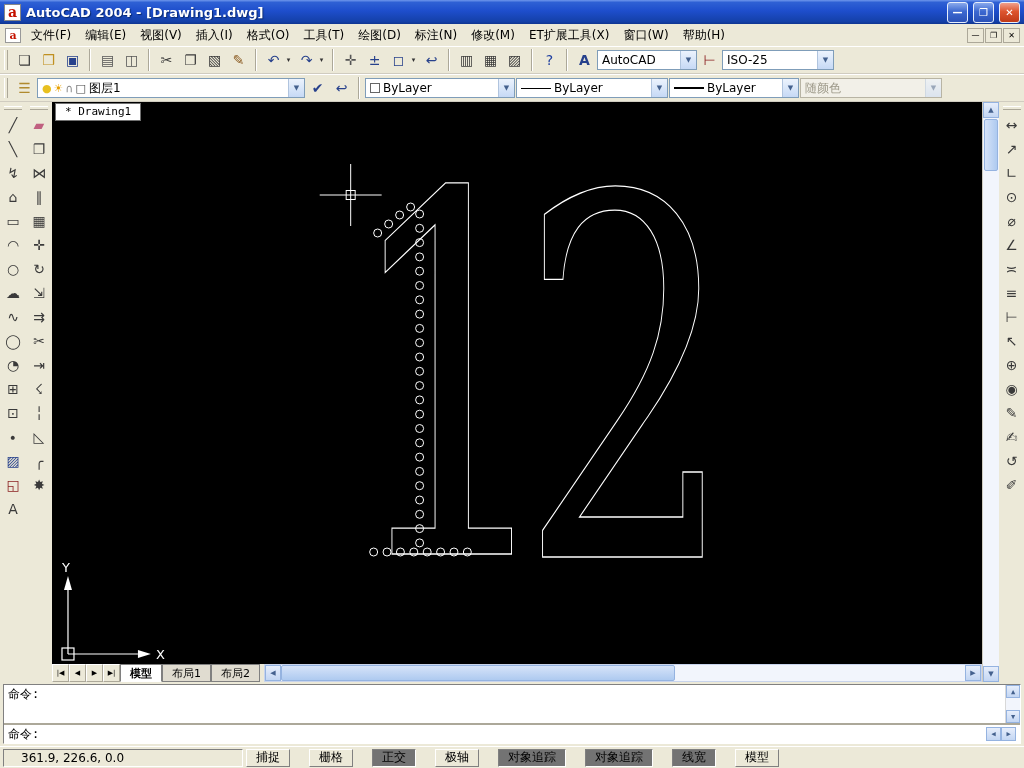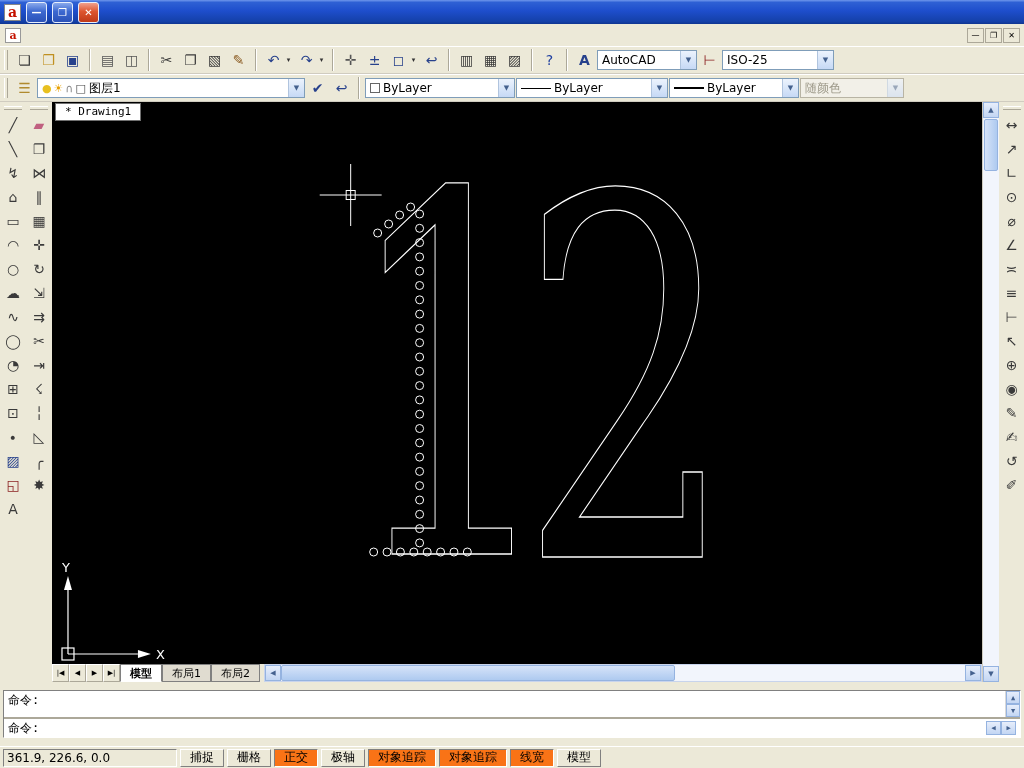--- a/index.html
+++ b/index.html
@@ -49,53 +49,68 @@
   .ltab.active{background:#FFF;font-weight:bold;border-bottom-color:#FFF}
   .hscroll{flex:1;display:flex;background:#F2F5FC;border:1px solid #C8D4EC;margin-left:4px}
   .sbtn{width:16px;flex:0 0 auto;background:linear-gradient(180deg,#E7EEFB,#C3D6F3);border:1px solid #95B3E0;color:#44618E;font-size:7px;display:flex;align-items:center;justify-content:center}
   .thumb-h{width:55%;background:linear-gradient(180deg,#D6E3F8,#AECAF0);border:1px solid #95B3E0;border-radius:2px}
   .vscroll{width:17px;display:flex;flex-direction:column;background:#F2F5FC;border-left:1px solid #D0CCC0;flex:0 0 auto}
   .vscroll .sbtn{width:100%;height:16px}
   .thumb-v{height:52px;background:linear-gradient(90deg,#D6E3F8,#AECAF0);border:1px solid #95B3E0;border-radius:2px;margin:1px}
   .vfill{flex:1}
 
   
-  .cmdwin{height:64px;background:#ECE9D8;padding:8px 3px;flex:0 0 auto}
+  .cmdwin{height:64px;background:#ECE9D8;padding:2px 3px;flex:0 0 auto}
   .cmdbox{height:100%;background:#fff;border:1px solid;border-color:#808080 #FFF #FFF #808080;display:flex;flex-direction:column;font-family:"DejaVu Sans Mono","Liberation Mono",monospace;font-size:12px}
   .cmd-top{flex:1;display:flex;min-height:0}
   .cmd-history{flex:1;padding:1px 4px;overflow:hidden}
   .cmdline{height:16px;line-height:16px;white-space:pre}
   .cmd-vscroll{width:15px;display:flex;flex-direction:column;background:#F2F5FC;border-left:1px solid #D8D8D8}
   .cmd-vscroll .sbtn{width:100%;height:13px}
   .cmd-split{height:2px;background:#ACA899;flex:0 0 auto}
   .cmd-prompt-row{height:18px;display:flex;align-items:center;padding:0 4px;flex:0 0 auto}
   .cmd-hmini{margin-left:auto;display:flex;height:14px}
   .cmd-hmini .sbtn{width:15px;height:14px}
 
   
   .statusbar{height:22px;display:flex;align-items:center;gap:3px;padding:0 3px;background:#ECE9D8;border-top:1px solid #fff;flex:0 0 auto}
-  .coords{width:174px;height:18px;border:1px solid;border-color:#808080 #FFF #FFF #808080;display:flex;align-items:center;padding-left:3px}
+  .coords{width:240px;height:18px;border:1px solid;border-color:#808080 #FFF #FFF #808080;display:flex;align-items:center;padding-left:17px}
   .stbtn{height:18px;padding:0 9px;display:flex;align-items:center;border:1px solid;border-color:#FFF #808080 #808080 #FFF;background:#ECE9D8;white-space:nowrap}
-  .stbtn.pressed{border-color:#808080 #FFF #FFF #808080;background:#f97316}
+  .stbtn.pressed{border-color:#808080 #FFF #FFF #808080;background:#737373}
   .stfill{flex:1}
 </style>
 </head>
 <body>
 
 <div class="window">
 
   <div class="titlebar">
     <div class="app-icon">a</div>
+    <div class="title-text">AutoCAD 2004 - [Drawing1.dwg]</div>
     <div class="tbb">—</div>
     <div class="tbb">❐</div>
     <div class="tbb close">✕</div>
   </div>
 
   <div class="menubar">
     <div class="doc-icon">a</div>
+    <div style="display:flex">
+        <span class="menu-item">文件(F)</span>
+        <span class="menu-item">编辑(E)</span>
+        <span class="menu-item">视图(V)</span>
+        <span class="menu-item">插入(I)</span>
+        <span class="menu-item">格式(O)</span>
+        <span class="menu-item">工具(T)</span>
+        <span class="menu-item">绘图(D)</span>
+        <span class="menu-item">标注(N)</span>
+        <span class="menu-item">修改(M)</span>
+        <span class="menu-item">ET扩展工具(X)</span>
+        <span class="menu-item">窗口(W)</span>
+        <span class="menu-item">帮助(H)</span>
+      </div>
     <div class="mdi-btns">
         <div class="mdi-btn">—</div>
         <div class="mdi-btn">❐</div>
         <div class="mdi-btn">✕</div>
       </div>
   </div>
 
   <div class="toolbar">
     <div class="grip"></div>
     <div style="display:flex;align-items:center;gap:1px">
@@ -217,21 +232,21 @@
     <div class="combo" style="width:152px">
       <span class="ltline"></span>
       <span>ByLayer</span>
       <span class="arrow">▼</span>
     </div>
     <div class="combo" style="width:130px">
       <span class="ltline" style="border-top-width:2px"></span>
       <span>ByLayer</span>
       <span class="arrow">▼</span>
     </div>
-    <div class="combo disabled" style="width:104px">
+    <div class="combo disabled" style="width:142px">
       <span>随颜色</span>
       <span class="arrow" style="opacity:.5">▼</span>
     </div>
   </div>
 
   <div class="main">
     <div class="side-tb">
       <div class="hgrip"></div>
       <div style="display:flex;flex-direction:column">
           <div class="tbtn">
@@ -506,21 +521,21 @@
         <div class="cmd-hmini">
           <div class="sbtn">◀</div>
           <div class="sbtn">▶</div>
         </div>
       </div>
     </div>
   </div>
 
   <div class="statusbar">
     <div class="coords">361.9, 226.6, 0.0</div>
-    <div style="display:flex;gap:3px">
+    <div style="display:flex;gap:19px">
         <div class="stbtn">捕捉</div>
         <div class="stbtn">栅格</div>
         <div class="stbtn pressed">正交</div>
         <div class="stbtn">极轴</div>
         <div class="stbtn pressed">对象追踪</div>
         <div class="stbtn pressed">对象追踪</div>
         <div class="stbtn pressed">线宽</div>
         <div class="stbtn">模型</div>
       </div>
     <div class="stfill"></div>

